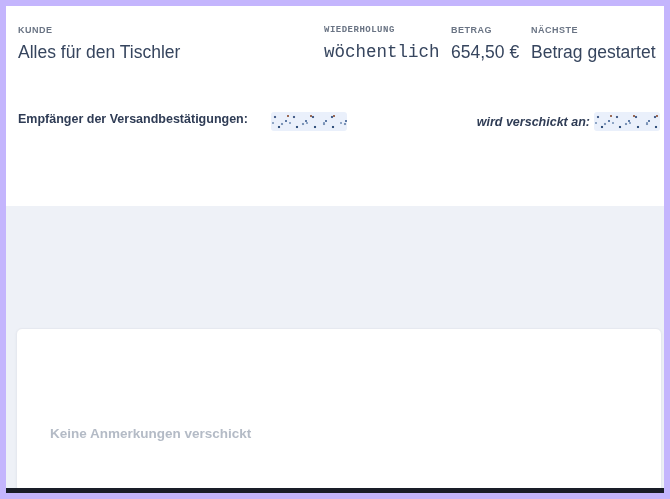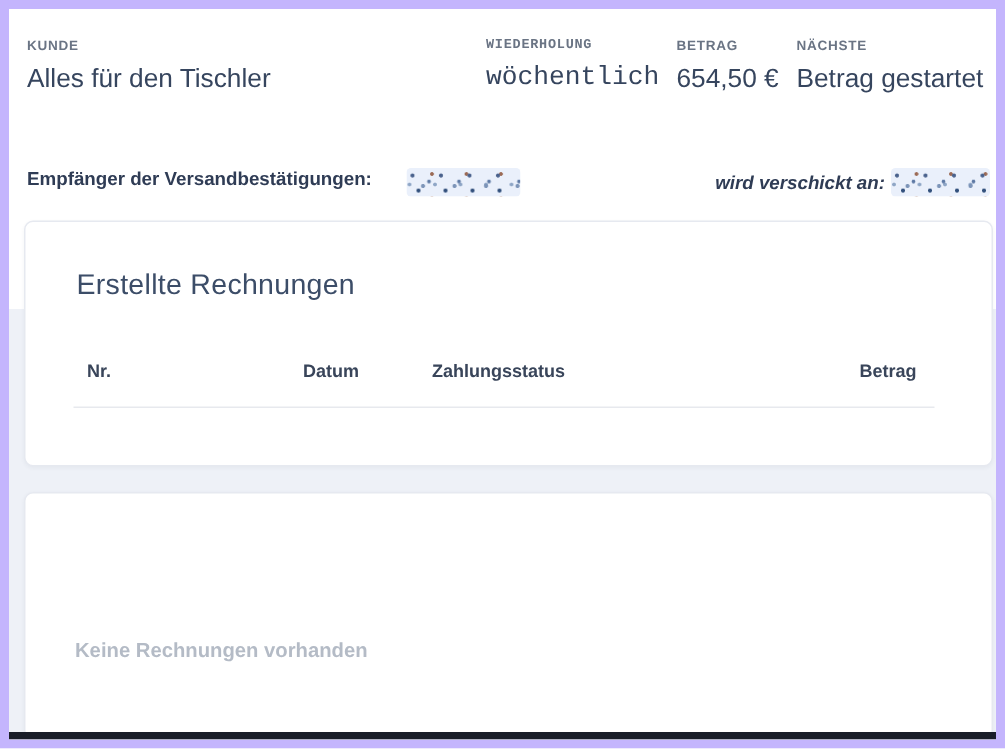--- a/index.html
+++ b/index.html
@@ -172,30 +172,20 @@
     <div class="recip-left">
       <span class="recip-label">Empfänger der Versandbestätigungen:</span>
       <span class="redacted r1"></span>
     </div>
     <div class="recip-right">
       <span class="recip-label">wird verschickt an:</span>
       <span class="redacted r2"></span>
     </div>
   </div>
 
-  <div class="card card-invoices">
-    <div class="card-title">Erstellte Rechnungen</div>
-    <div class="table-head">
-      <span class="th th-nr">Nr.</span>
-      <span class="th th-datum">Datum</span>
-      <span class="th th-status">Zahlungsstatus</span>
-      <span class="th th-betrag">Betrag</span>
-    </div>
-    <div class="table-divider"></div>
-  </div>
 
   <div class="card card-notes">
-    <div class="empty-note">Keine Rechnungen vorhanden</div>
+    <div class="empty-note">Keine Anmerkungen verschickt</div>
   </div>
 
   <div class="dark-bar"></div>
 
 </div>
 
 </body></html>

